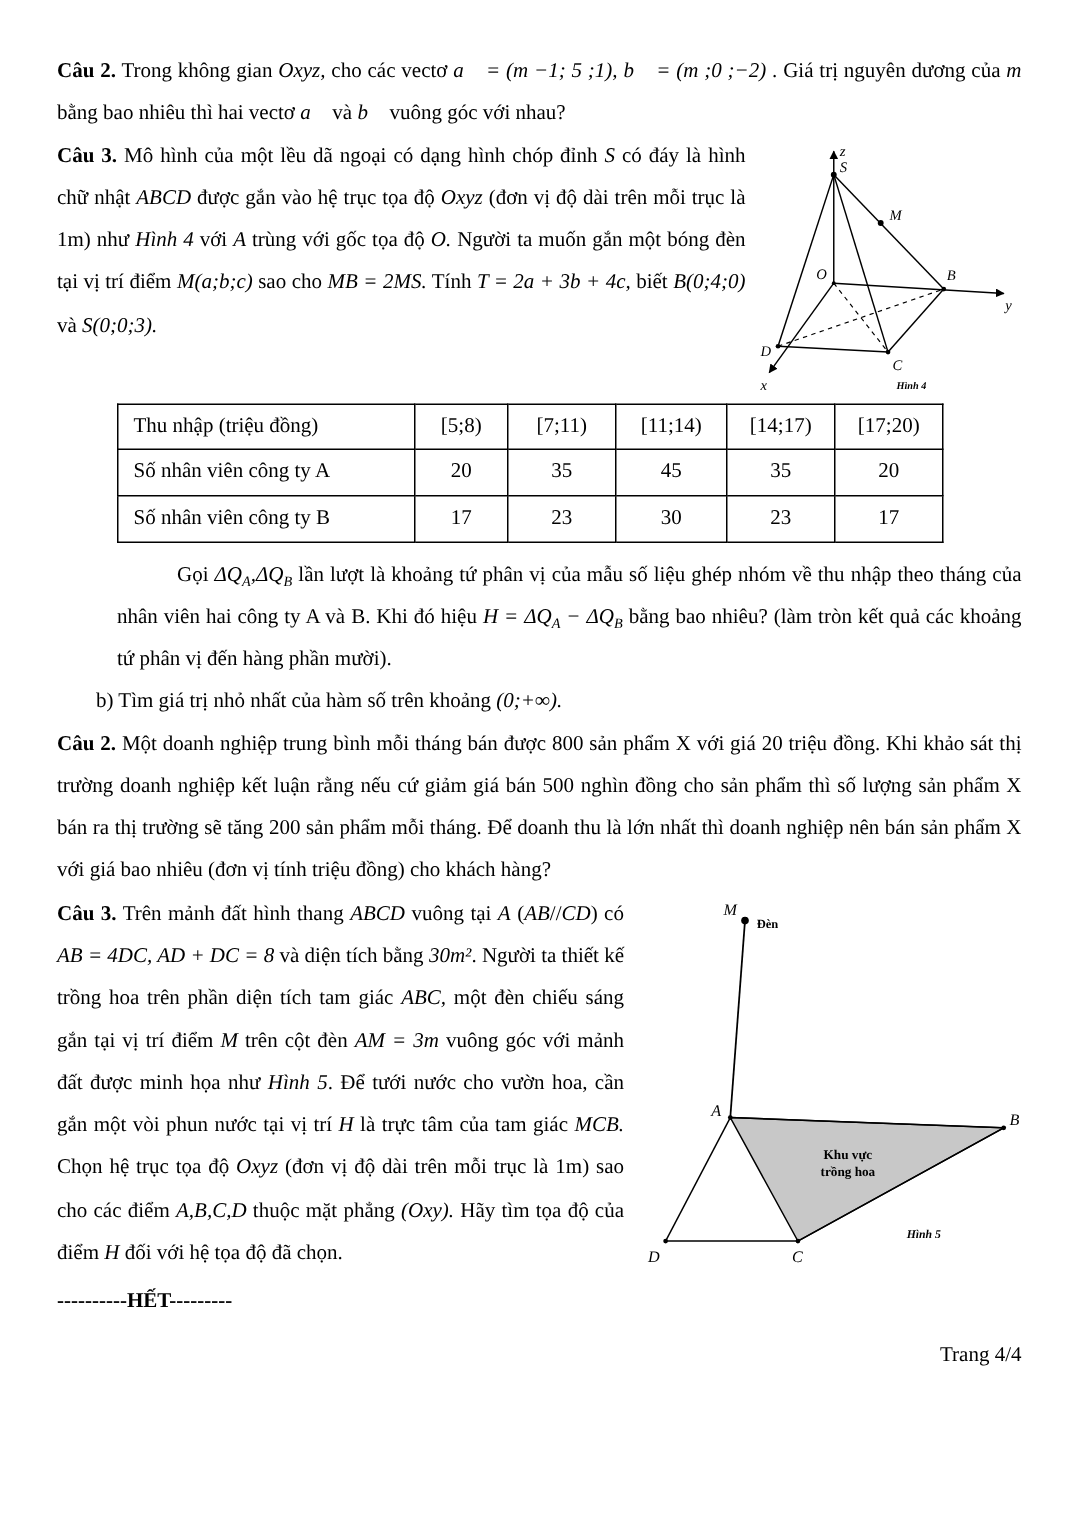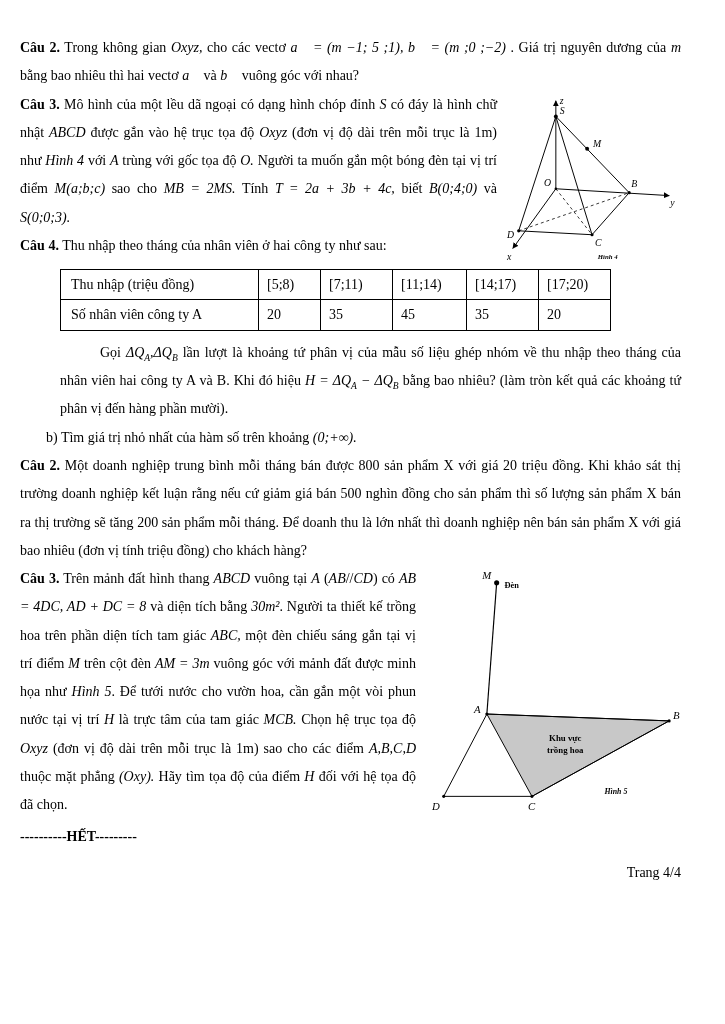--- a/index.html
+++ b/index.html
@@ -2,30 +2,30 @@
 <html><head>
 <meta charset="utf-8">
 <style>
   * { margin:0; padding:0; box-sizing:border-box; }
   html,body { background:#fff; }
   body {
     width:725px; min-height:1024px; margin:0 auto; color:#000;
     font-family:"Liberation Serif","DejaVu Serif",serif;
     font-size:14px;
   }
-  .page { padding:34px 44px 16px 20px; }
+  .page { padding:34px 44px 16px 38px; }
   p.para { text-align:justify; line-height:2.02; }
   .b { font-weight:bold; }
   .i { font-style:italic; }
   sub { font-size:68%; line-height:0; }
   .indent { padding-left:26px; }
   .gpara { text-indent:40px;margin-left:40px; }
   table.income { border-collapse:collapse; margin:8px 0 8px 40px; clear:both; }
   table.income td {
-    border:1px solid #000; padding:4px 8px; 
+    border:1px solid #000; padding:4px 8px; text-align:center;
     line-height:1.55; font-size:14px; white-space:nowrap;
   }
   table.income td.lbl { text-align:left; padding-left:10px;margin-top:46px; }
   .fig4 { float:right; width:176px; height:176px; margin:0 0 2px 8px; }
   .fig5 { float:right; width:255px; height:245px; margin:4px 0 2px 10px; }
   .end-line { font-weight:bold; line-height:2.0; margin-top:4px; clear:both; }
   .footer { text-align:right; line-height:2.0; margin-top:8px; }
   svg text { font-family:"Liberation Serif","DejaVu Serif",serif; }
   .block { overflow:visible; }
 </style>
@@ -69,21 +69,20 @@
       <text x="90" y="57" font-size="10" font-style="italic">M</text>
       <text x="40" y="97" font-size="10" font-style="italic">O</text>
       <text x="129" y="98" font-size="10" font-style="italic">B</text>
       <text x="169" y="118" font-size="10" font-style="italic">y</text>
       <text x="2" y="150" font-size="10" font-style="italic">D</text>
       <text x="92" y="159" font-size="10" font-style="italic">C</text>
       <text x="2" y="173" font-size="10" font-style="italic">x</text>
       <text x="105" y="172" font-size="7" font-style="italic" font-weight="bold" text-anchor="middle">Hình 4</text>
     </svg>
     <p class="para"><span class="b">Câu 3.</span><span> Mô hình của một lều dã ngoại có dạng hình chóp đỉnh </span><span class="i">S</span><span> có đáy là hình chữ nhật </span><span class="i">ABCD</span><span> được gắn vào hệ trục tọa độ </span><span class="i">Oxyz</span><span> (đơn vị độ dài trên mỗi trục là 1m) như </span><span class="i">Hình 4</span><span> với </span><span class="i">A</span><span> trùng với gốc tọa độ </span><span class="i">O.</span><span> Người ta muốn gắn một bóng đèn tại vị trí điểm </span><span class="i">M(a;b;c)</span><span> sao cho </span><span class="i">MB = 2MS.</span><span> Tính </span><span class="i">T = 2a + 3b + 4c,</span><span> biết </span><span class="i">B(0;4;0)</span><span> và </span><span class="i">S(0;0;3).</span></p>
-    <p class="para"><span class="b">Câu 4.</span><span> Thu nhập theo tháng của nhân viên ở hai công ty như sau:</span></p>
   </div>
 
   <table class="income">
     <colgroup>
       <col style="width:198px">
         <col style="width:62px">
         <col style="width:72px">
         <col style="width:74px">
         <col style="width:72px">
         <col style="width:72px">
@@ -97,20 +96,28 @@
         <td>[14;17)</td>
         <td>[17;20)</td>
       </tr>
       <tr>
         <td class="lbl">Số nhân viên công ty A</td>
         <td>20</td>
         <td>35</td>
         <td>45</td>
         <td>35</td>
         <td>20</td>
+      </tr>
+      <tr>
+        <td class="lbl">Số nhân viên công ty B</td>
+        <td>17</td>
+        <td>23</td>
+        <td>30</td>
+        <td>23</td>
+        <td>17</td>
       </tr>
     </tbody>
   </table>
 
   <p class="para gpara"><span>Gọi </span><span class="i">ΔQ</span><sub class="i">A</sub><span class="i">,ΔQ</span><sub class="i">B</sub><span> lần lượt là khoảng tứ phân vị của mẫu số liệu ghép nhóm về thu nhập theo tháng  của nhân viên hai công ty A và B. Khi đó hiệu </span><span class="i">H = ΔQ</span><sub class="i">A</sub><span class="i"> − ΔQ</span><sub class="i">B</sub><span> bằng bao nhiêu? (làm tròn kết quả các khoảng tứ phân vị đến hàng phần mười).</span></p>
   <p class="para indent"><span>b) Tìm giá trị nhỏ nhất của hàm số trên khoảng </span><span class="i">(0;+∞).</span></p>
   <p class="para"><span class="b">Câu 2.</span><span> Một doanh nghiệp trung bình mỗi tháng bán được 800 sản phẩm X với giá 20 triệu đồng. Khi khảo sát thị trường doanh nghiệp kết luận rằng nếu cứ giảm giá bán 500 nghìn đồng cho sản phẩm thì số lượng sản phẩm X bán ra thị trường sẽ tăng 200 sản phẩm mỗi tháng. Để doanh thu là lớn nhất thì doanh nghiệp nên bán sản phẩm X với giá bao nhiêu (đơn vị tính triệu đồng) cho khách hàng?</span></p>
 
   <div class="block">
     <svg class="fig5" viewBox="0 0 260 250" aria-hidden="true">

